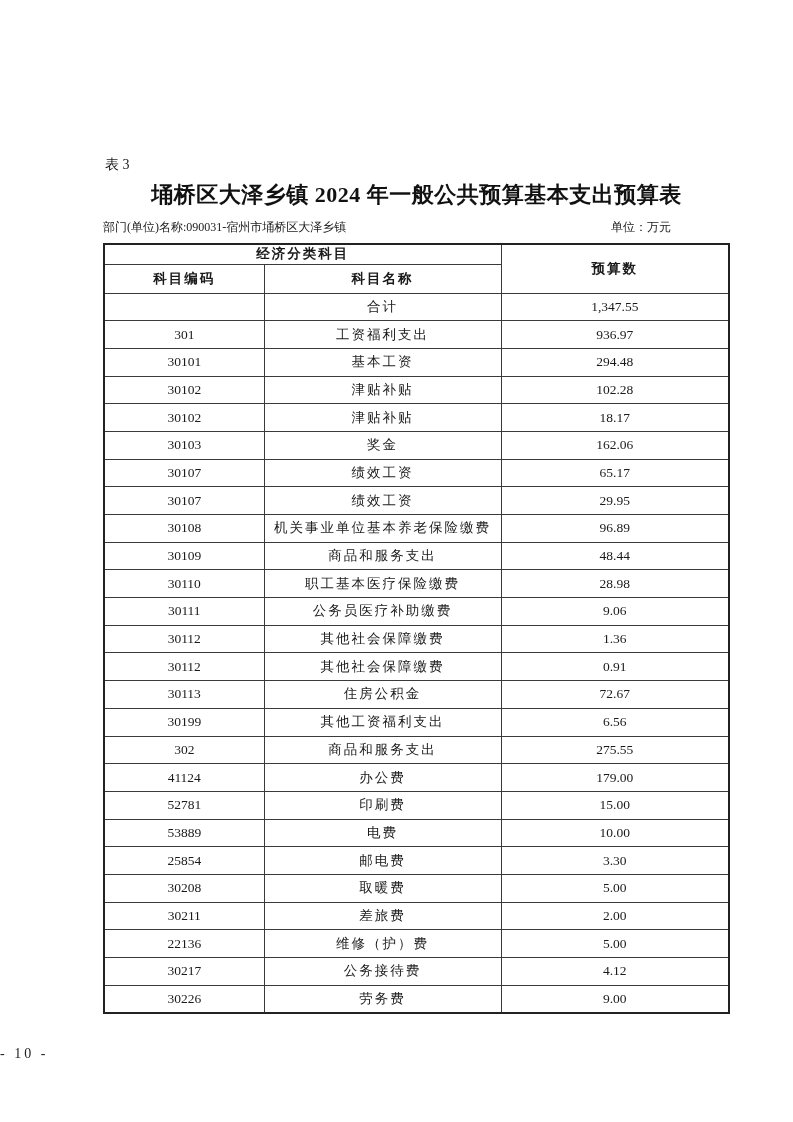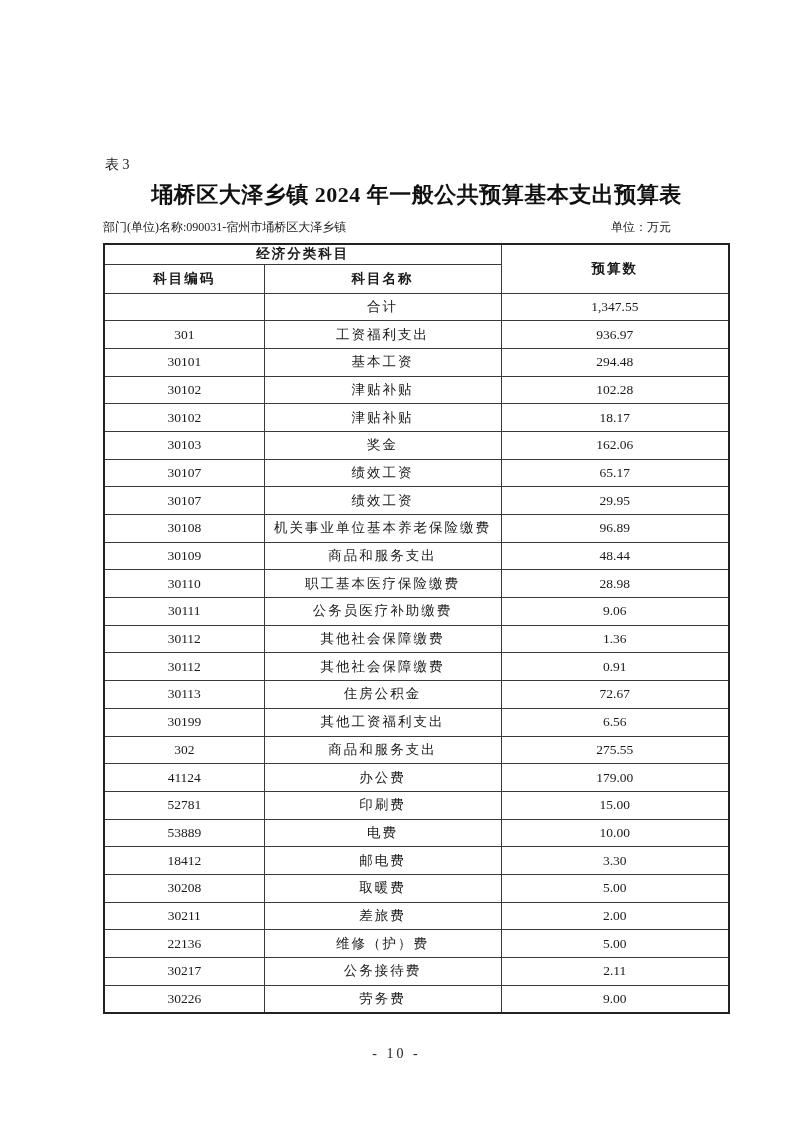--- a/index.html
+++ b/index.html
@@ -78,21 +78,20 @@
   tr.head-row-2 { height: 29px; margin-top: 27px; }
   th.th-code, th.th-name, th.th-amount { border-bottom: 2px solid #222222; }
   table.budget tbody td { height: 26.7px; }
   td.col-name { letter-spacing: 2px; }
   td.col-code, td.col-amount { letter-spacing: 0; }
   .page-number {
     position: absolute;
     left: 0;
     top: 1046px;
     width: 793px;
-    text-align: center;
     font-size: 14px;
     letter-spacing: 3px;
     color: #222222;
     font-family: Liberation Serif, serif;
   }
 </style>
 </head>
 <body>
 
 <div class="page">
@@ -217,21 +216,21 @@
           <td class="col-code">52781</td>
           <td class="col-name">印刷费</td>
           <td class="col-amount">15.00</td>
         </tr>
         <tr>
           <td class="col-code">53889</td>
           <td class="col-name">电费</td>
           <td class="col-amount">10.00</td>
         </tr>
         <tr>
-          <td class="col-code">18412</td>
+          <td class="col-code">25854</td>
           <td class="col-name">邮电费</td>
           <td class="col-amount">3.30</td>
         </tr>
         <tr>
           <td class="col-code">30208</td>
           <td class="col-name">取暖费</td>
           <td class="col-amount">5.00</td>
         </tr>
         <tr>
           <td class="col-code">30211</td>
@@ -239,21 +238,21 @@
           <td class="col-amount">2.00</td>
         </tr>
         <tr>
           <td class="col-code">22136</td>
           <td class="col-name">维修（护）费</td>
           <td class="col-amount">5.00</td>
         </tr>
         <tr>
           <td class="col-code">30217</td>
           <td class="col-name">公务接待费</td>
-          <td class="col-amount">2.11</td>
+          <td class="col-amount">4.12</td>
         </tr>
         <tr>
           <td class="col-code">30226</td>
           <td class="col-name">劳务费</td>
           <td class="col-amount">9.00</td>
         </tr>
       </tbody>
   </table>
 
   <div class="page-number">- 10 -</div>

